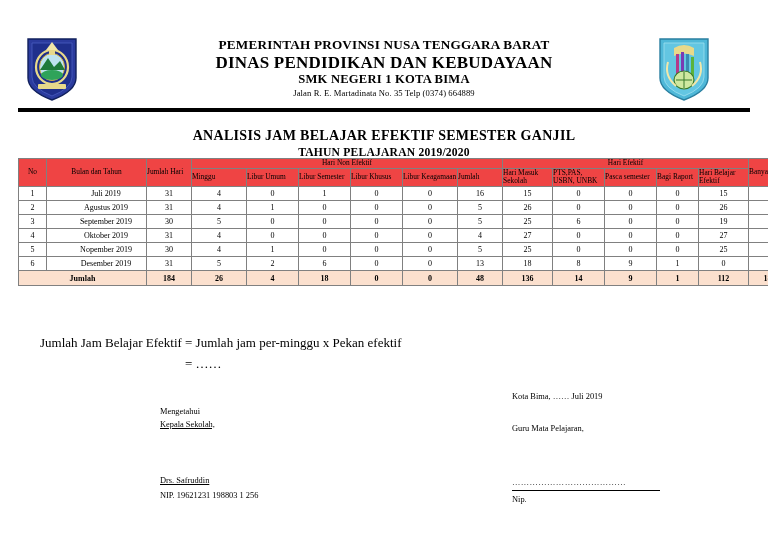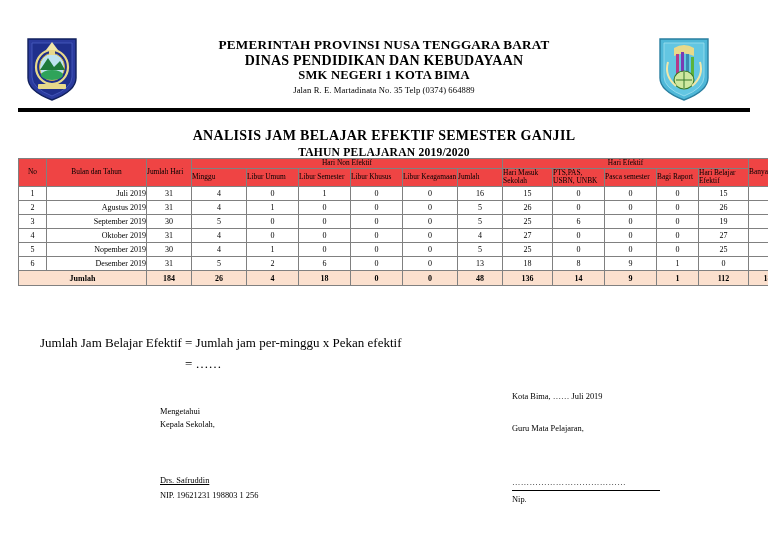--- a/index.html
+++ b/index.html
@@ -47,21 +47,21 @@
     width: 516px;
     text-align: center;
     line-height: 1.12;
   }
   .lh-line1 {
     font-size: 13.2px;
     font-weight: bold;
     letter-spacing: 0.2px;
   }
   .lh-line2 {
-    font-size: 14px;
+    font-size: 17px;
     font-weight: bold;
     letter-spacing: 0.2px;
   }
   .lh-line3 {
     font-size: 12.6px;
     font-weight: bold;
     letter-spacing: 0.2px;
   }
   .lh-line4 {
     font-size: 8.6px;
@@ -131,21 +131,21 @@
     vertical-align: middle;
   }
   tbody td {
     height: 13px;
     font-size: 8px;
     text-align: center;
     background: #ffffff;
   }
   tbody td.num { text-align: center; }
   tbody td.nm {
-    text-align: right;
+    text-align: center;
     padding-left: 19px;
   }
   tr.total td {
     background: #fbe0ce;
     font-weight: bold;
     font-size: 8px;
     height: 14px;
   }
   tr.total td.lbl {
     text-align: center;
@@ -182,21 +182,21 @@
   }
   .sig-right .nip { }
 
   .sig-left {
     position: absolute;
     left: 160px; top: 406px;
     font-size: 8.4px;
     line-height: 1.5;
   }
   .sig-left .know { }
-  .sig-left .role { margin-bottom: 44px; }
+  .sig-left .role { margin-bottom: 44px; text-decoration: underline; }
   .sig-left .name {
     text-decoration: underline;
     margin-bottom: 2px;
   }
   .sig-left .nip { }
 </style>
 </head>
 <body>
 
 <div class="page">

